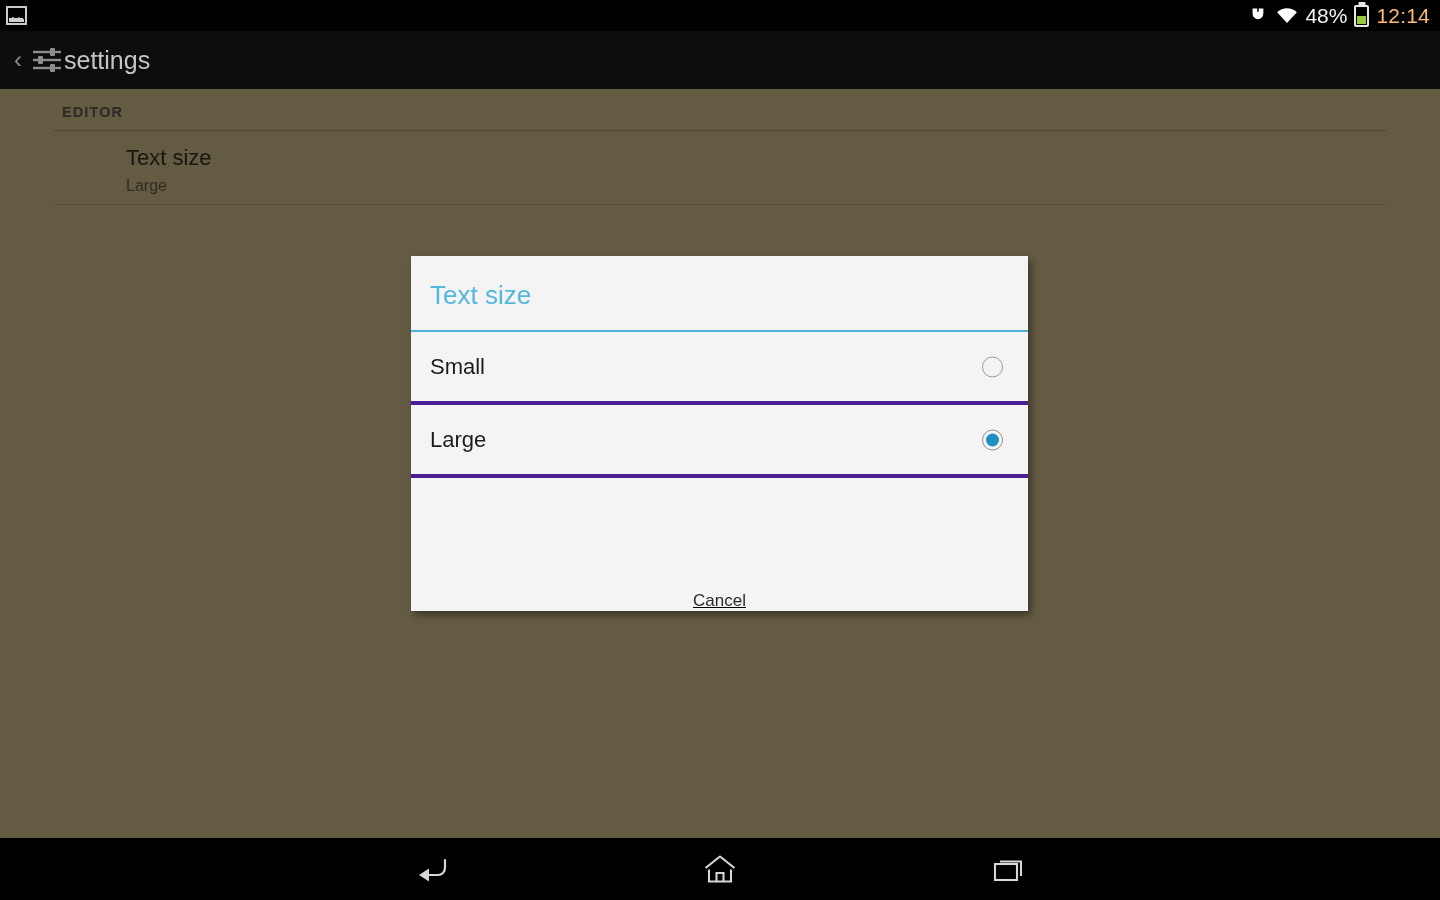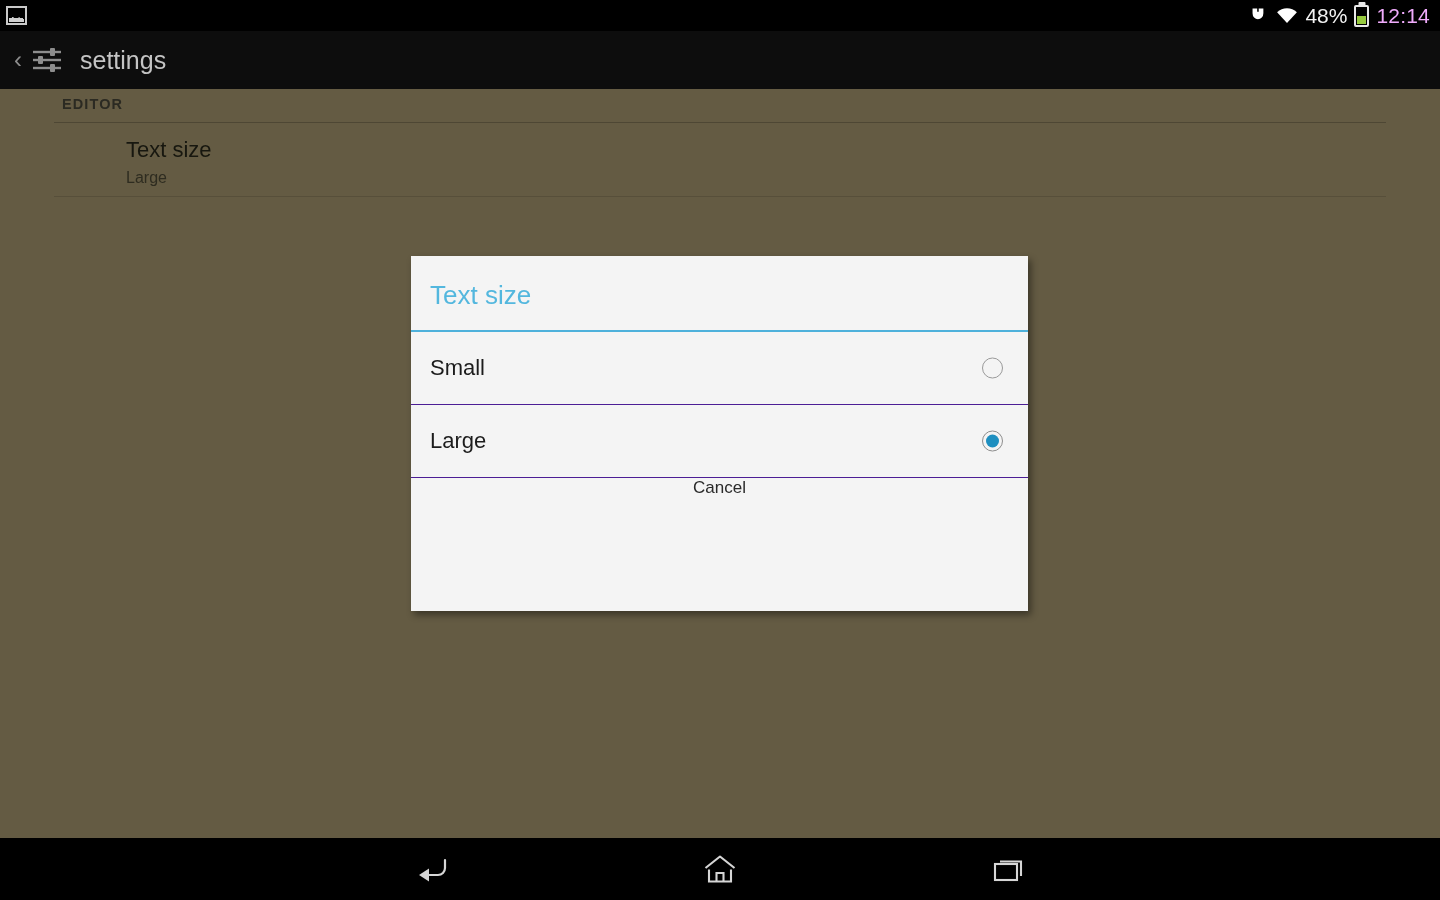--- a/index.html
+++ b/index.html
@@ -24,21 +24,21 @@
     position:relative; overflow:hidden;
   }
   .notif-photo::after {
     content:""; position:absolute; left:1px; bottom:1px; width:15px; height:7px;
     background:
       radial-gradient(circle at 25% 120%, #cfcfcf 42%, transparent 43%),
       radial-gradient(circle at 68% 130%, #cfcfcf 48%, transparent 49%);
   }
   .vpn-icon { width:19px; height:17px; display:block; }
   .wifi-icon { width:22px; height:17px; display:block; }
-  .sb-text { color:#f0abfc; font-size:21px; letter-spacing:0.2px; }
+  .sb-text { color:#fdba74; font-size:21px; letter-spacing:0.2px; }
   .sb-pct { color:#f2f2f2; font-size:21px; }
   .battery {
     width:15px; height:22px; border:2px solid #e8e8e8; border-radius:2px;
     position:relative; display:flex; align-items:flex-end; padding:1px;
   }
   .battery::before {
     content:""; position:absolute; top:-5px; left:50%; transform:translateX(-50%);
     width:7px; height:3px; background:#e8e8e8; border-radius:1px 1px 0 0;
   }
   .battery-fill { width:100%; height:50%; background:#96c93d; }
@@ -47,25 +47,25 @@
   .actionbar {
     position:absolute; top:31px; left:0; width:1440px; height:58px;
     background:#0d0d0d; display:flex; align-items:center; padding-left:8px;
   }
   .back-chevron {
     color:#8d8d8d; font-size:24px; line-height:1; width:20px;
     text-align:center; user-select:none;
   }
   .app-icon { width:34px; height:30px; margin-left:2px; }
   .ab-title {
-    color:#c4c4c4; font-size:25px; margin-left:16px; font-weight:400;
-  }
-
-  
-  .content { position:absolute; top:85px; left:0; width:1440px; bottom:62px; }
+    color:#c4c4c4; font-size:25px; font-weight:400;
+  }
+
+  
+  .content { position:absolute; top:93px; left:0; width:1440px; bottom:62px; }
   .section-header {
     position:absolute; top:11px; left:62px;
     font-size:14.5px; font-weight:bold; color:#2b2a22; letter-spacing:1.1px;
   }
   .section-rule {
     position:absolute; top:37px; left:54px; width:1332px; height:1px;
     background:rgba(0,0,0,0.22);
   }
   .pref-row { position:absolute; top:52px; left:126px; }
   .pref-title { font-size:22px; color:#17170f; line-height:1.15; }
@@ -84,36 +84,36 @@
   }
   .dlg-title-wrap { height:74px; position:relative; flex:0 0 auto; }
   .dlg-title {
     position:absolute; left:19px; top:24px;
     font-size:26px; color:#53b7de; font-weight:400;
   }
   .dlg-accent { height:2px; background:#4eb1db; flex:0 0 auto; }
   .dlg-list { flex:0 0 auto; }
   .dlg-item {
     position:relative; height:73px; display:flex; align-items:center;
-    padding:0 0 0 19px; border-bottom:1px solid #4c1d95; cursor:default;
+    padding:0 0 0 19px; border-bottom:4px solid #4c1d95; cursor:default;
   }
   .dlg-item:first-child { border-top:none; }
   .dlg-item-label { font-size:22px; color:#1c1c1c; }
   .radio {
     position:absolute; right:25px; top:50%; transform:translateY(-50%);
     width:21px; height:21px; border-radius:50%;
     border:1.6px solid #9a9a9a; background:transparent;
     display:flex; align-items:center; justify-content:center;
   }
   .radio.checked { border-color:#8e8e8e; }
   .radio.checked::after {
     content:""; width:13px; height:13px; border-radius:50%; background:#1e8fc0;
   }
   .dlg-footer {
-    flex:1 1 auto; display:flex; align-items:flex-start; justify-content:center;
+    flex:1 1 auto; display:flex; align-items:flex-end; justify-content:center;text-decoration:underline;
   }
   .dlg-cancel {
     font-size:17px; color:#2a2a2a; background:none; border:none;
     font-family:inherit; cursor:pointer;
   }
 
   
   .navbar {
     position:absolute; bottom:0; left:0; width:1440px; height:62px;
     background:#000; display:flex; align-items:center; justify-content:center;

